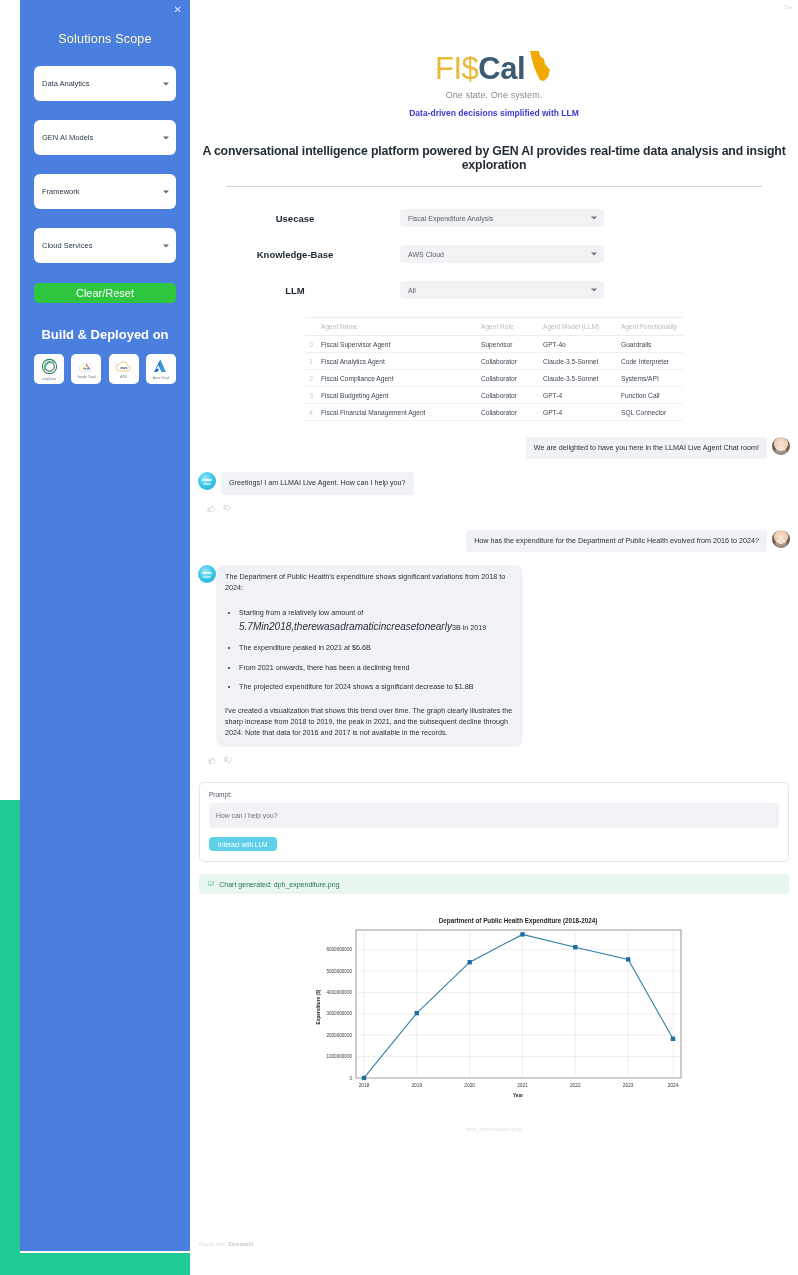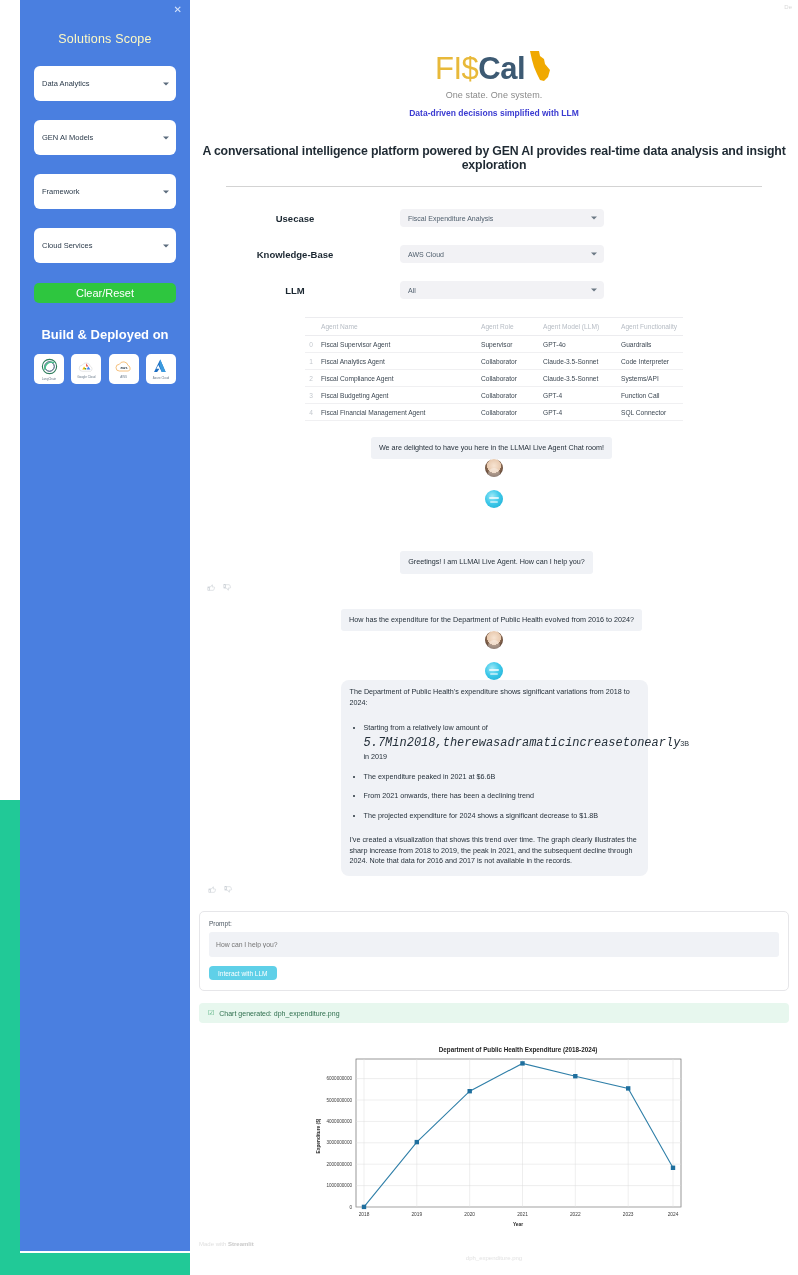--- a/index.html
+++ b/index.html
@@ -134,28 +134,28 @@
     padding:4.5px 4px; color:#3d4853; border-bottom:1px solid #f0f0f2;
   }
   #agent-table td.idx { color:#c2c7cd; width:12px; text-align:center; }
   #agent-table th.idx { width:12px; }
   .col-name { width:160px; }
   .col-role { width:62px; }
   .col-model { width:78px; }
 
   
   #chat { margin-top:16px; padding:0 8px 0 8px; }
-  .msg { display:flex; align-items:center; margin-bottom:4px;flex-direction:column; }
+  .msg { display:flex; align-items:flex-start; margin-bottom:4px; }
   .msg.user { justify-content:flex-end; }
   .bubble {
     background:#f0f2f6; border-radius:3px; padding:6px 8px;
     font-size:7.2px; color:#25303a; line-height:1.45;
   }
   .msg.user .bubble { margin-right:5px; }
-  .msg.bot .bubble { margin-left:5px;margin-top:43px; }
+  .msg.bot .bubble { margin-left:5px; }
   .avatar-user {
     width:18px;height:18px;border-radius:50%;
     background: radial-gradient(circle at 50% 38%, #f7e4d2 0%, #e8c9ae 48%, #8a6a52 49%, #5c4234 75%, #3a2b22 100%);
     flex:0 0 18px; position:relative; overflow:hidden;
   }
   .avatar-user::after{
     content:""; position:absolute; left:3px; top:9px; width:12px; height:9px;
     border-radius:6px 6px 3px 3px; background:rgba(255,255,255,.35);
   }
   .avatar-bot {
@@ -174,21 +174,21 @@
   .feedback { display:flex; gap:7px; padding:5px 0 5px 9px; }
   .fb-icon { width:9px; height:9px; color:#c9ced4; }
 
   .answer-bubble {
     background:#f0f2f6; border-radius:8px; padding:7px 9px 9px 9px;
     font-size:7.2px; color:#25303a; line-height:1.5; max-width:307px;
   }
   .answer-bubble ul { margin:14px 0 10px 0; padding-left:14px; }
   .answer-bubble li { margin-bottom:9px; }
   .latex {
-    font-family:Liberation Mono, monospace; font-style:italic; font-size:12px;
+    font-family:Liberation Sans, sans-serif; font-style:italic; font-size:10px;
   }
   .closing { margin-top:13px; }
 
   
   #prompt-box {
     margin:12px 9px 0 9px; border:1px solid #e6e6e9; border-radius:5px;
     padding:8px 9px 10px 9px;
   }
   #prompt-label { font-size:6.5px; color:#4a5560; margin-bottom:5px; }
   #prompt-input {

